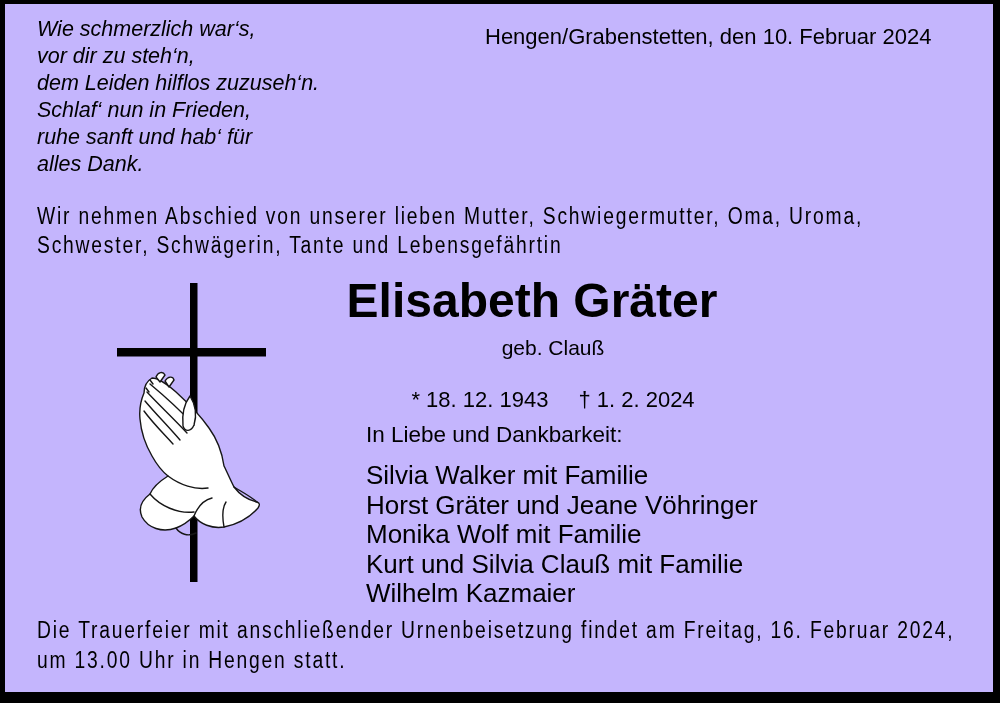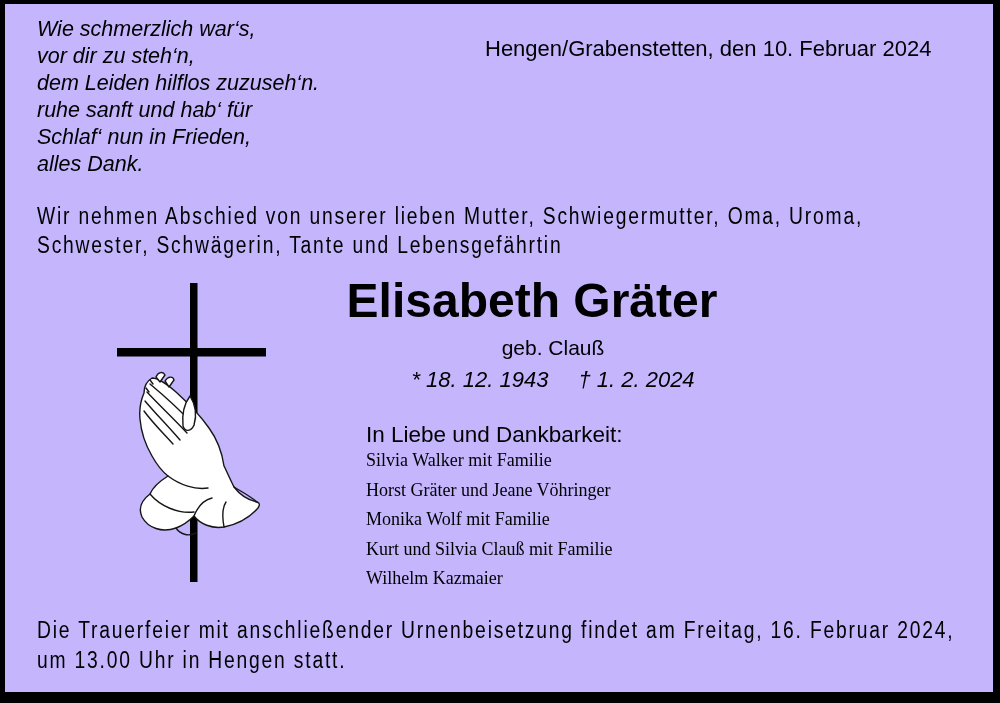--- a/index.html
+++ b/index.html
@@ -19,21 +19,21 @@
   .abs { position: absolute; }
 
   .poem {
     left: 32px; top: 12px;
     font-style: italic;
     font-size: 21.5px;
     line-height: 27px;
     white-space: nowrap;
   }
   .dateline {
-    left: 480px; top: 32px;
+    left: 480px; top: 20px;
     font-size: 22px;
     white-space: nowrap;
   }
   .condensed {
     transform: scaleX(0.82);
     transform-origin: 0 0;
     font-size: 23.5px;
     letter-spacing: 2.2px;
     line-height: 28.5px;
     white-space: nowrap;
@@ -51,52 +51,50 @@
     line-height: 1.1;
     white-space: nowrap;
   }
   .birthname {
     left: 548px; top: 332px;
     transform: translateX(-50%);
     font-size: 21px;
     white-space: nowrap;
   }
   .dates {
-    left: 548px; top: 363px;
+    left: 548px; top: 383px;
     transform: translateX(-50%);
     font-size: 22px;
     display: flex;
     gap: 30px;
     white-space: nowrap;
-    font-style: italic;
   }
   .mourn-head {
     left: 361px; top: 418px;
     font-size: 22.5px;
     white-space: nowrap;
   }
   .mourners {
-    left: 361px; top: 442px;
-    font-size: 18px;
+    left: 361px; top: 457px;
+    font-size: 26px;
     line-height: 29.5px;
     white-space: nowrap;
-    font-family: Liberation Serif, serif;
   }
 </style>
 </head>
 <body>
 
 <div class="page">
 
   <div class="abs poem">
     <div>Wie schmerzlich war‘s,</div>
     <div>vor dir zu steh‘n,</div>
     <div>dem Leiden hilflos zuzuseh‘n.</div>
+    <div>Schlaf‘ nun in Frieden,</div>
     <div>ruhe sanft und hab‘ für</div>
-    <div>Schlaf‘ nun in Frieden,</div>
     <div>alles Dank.</div>
   </div>
 
   <div class="abs dateline">Hengen/Grabenstetten, den 10. Februar 2024</div>
 
   <div class="abs intro condensed">
     <div>Wir nehmen Abschied von unserer lieben Mutter, Schwiegermutter, Oma, Uroma,</div>
     <div>Schwester, Schwägerin, Tante und Lebensgefährtin</div>
   </div>
 

